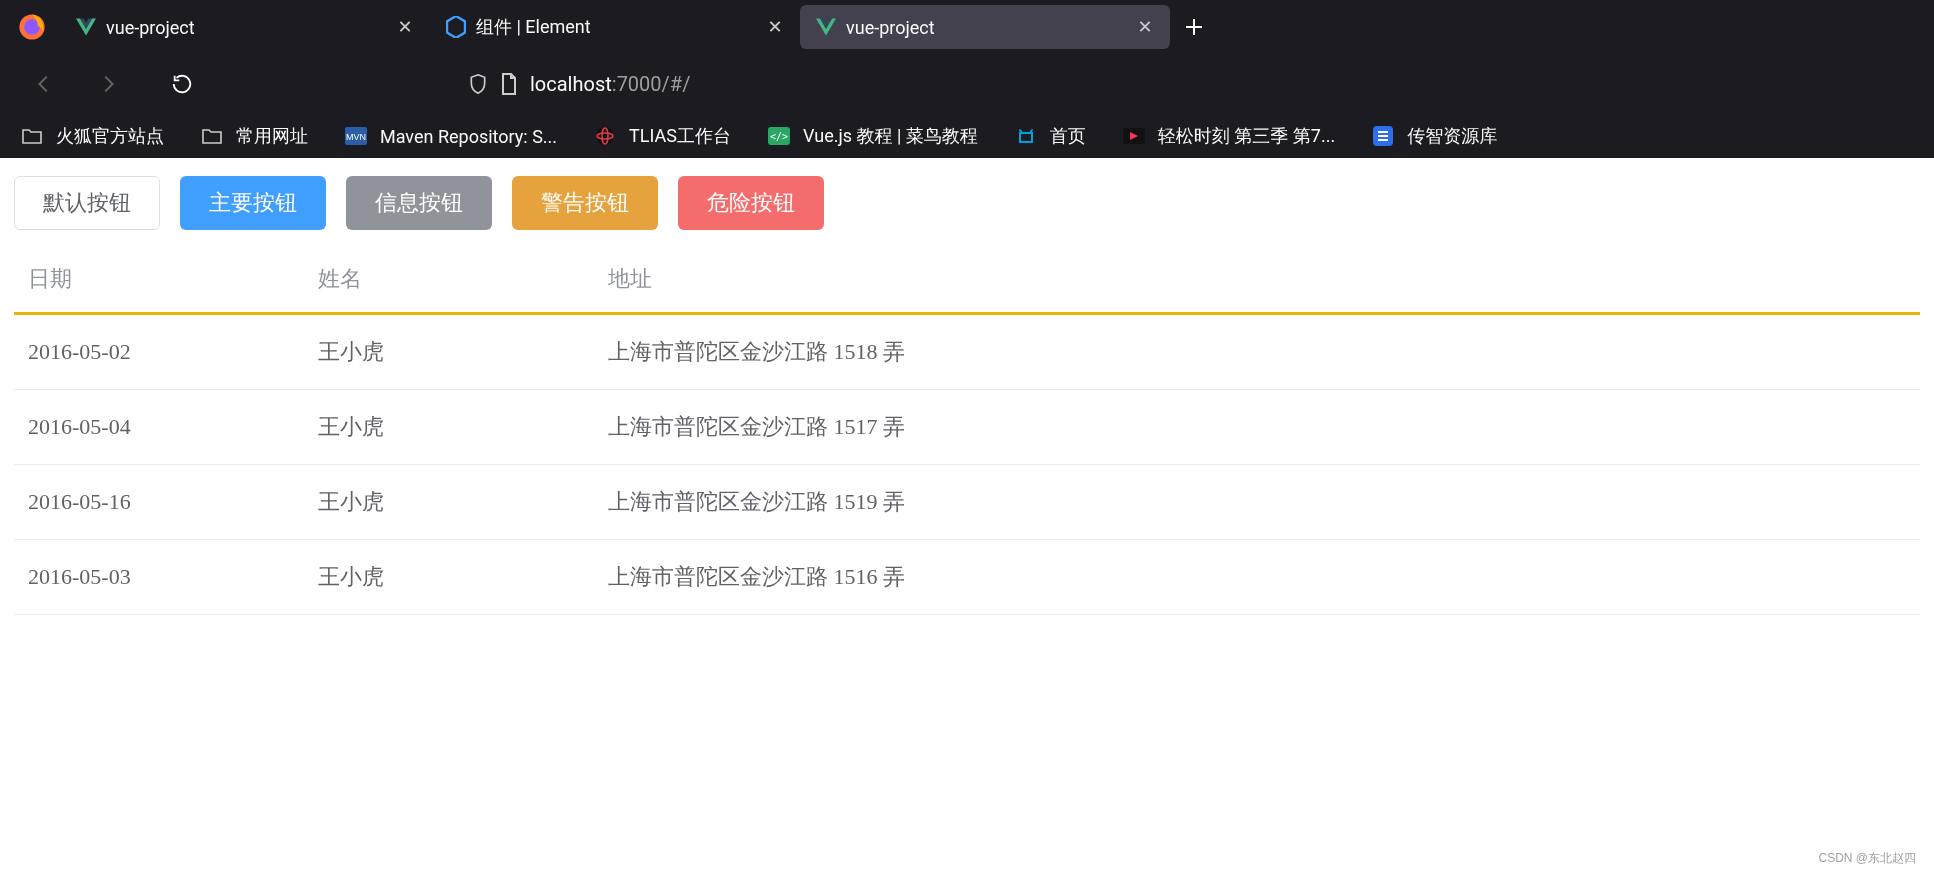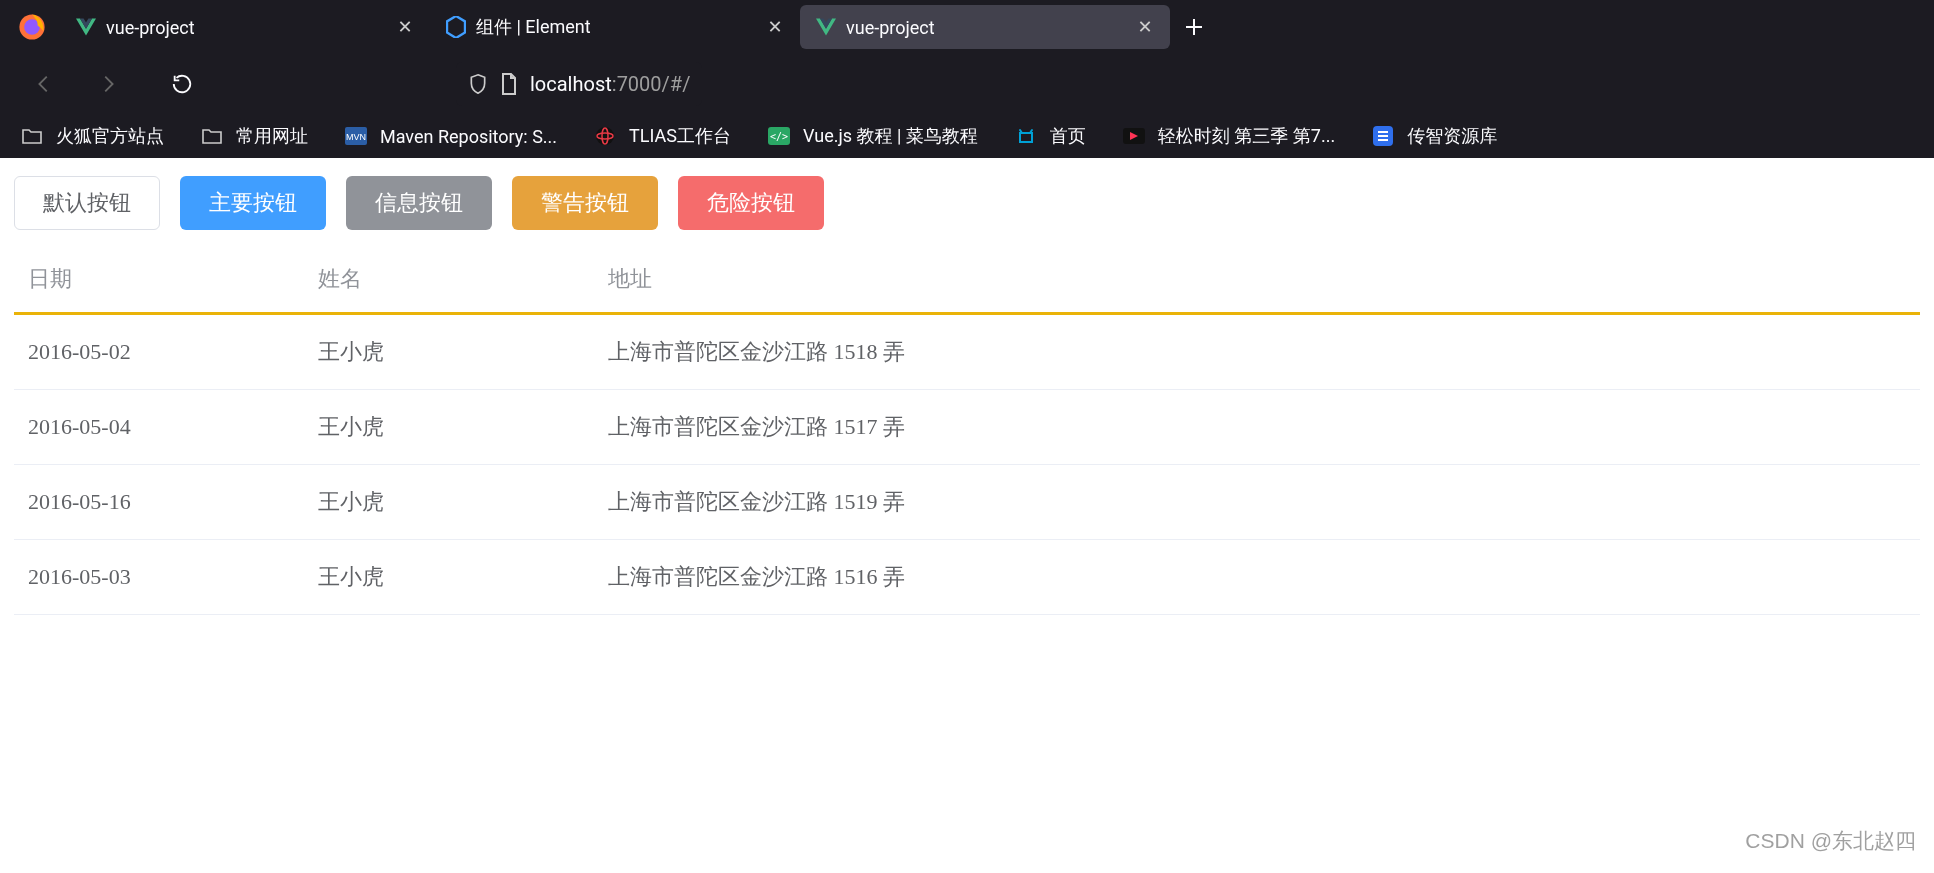--- a/index.html
+++ b/index.html
@@ -30,21 +30,21 @@
   .el-btn.primary { background: #409eff; color: #fff; }
   .el-btn.success { background: #67c23a; color: #fff; }
   .el-btn.info { background: #909399; color: #fff; }
   .el-btn.warning { background: #e6a23c; color: #fff; }
   .el-btn.danger { background: #f56c6c; color: #fff; }
   .el-table { width: 100%; border-collapse: collapse; font-size: 22px; color: #606266; }
   .el-table th { text-align: left; font-weight: 400; color: #909399; padding: 18px 14px; border-bottom: 3px solid #eab308; }
   .el-table td { padding: 22px 14px; border-bottom: 1px solid #ebeef5; font-family: SimSun, serif; }
   .el-table .col-date { width: 290px; }
   .el-table .col-name { width: 290px; }
-  .watermark { position: fixed; right: 18px; bottom: 18px; font-size: 21px; color: rgba(120,120,120,0.7); font-family: sans-serif; }
+  .watermark { position: fixed; right: 18px; bottom: 6px; font-size: 12px; color: rgba(120,120,120,0.7); font-family: sans-serif; }
 </style>
 </head>
 <body>
 
 <div class="browser-chrome">
 
   <div class="tab-strip">
     <div class="firefox-logo">
       <svg width="28" height="28" viewBox="0 0 100 100">
           <circle cx="50" cy="50" r="45" fill="#ff7139"></circle>

